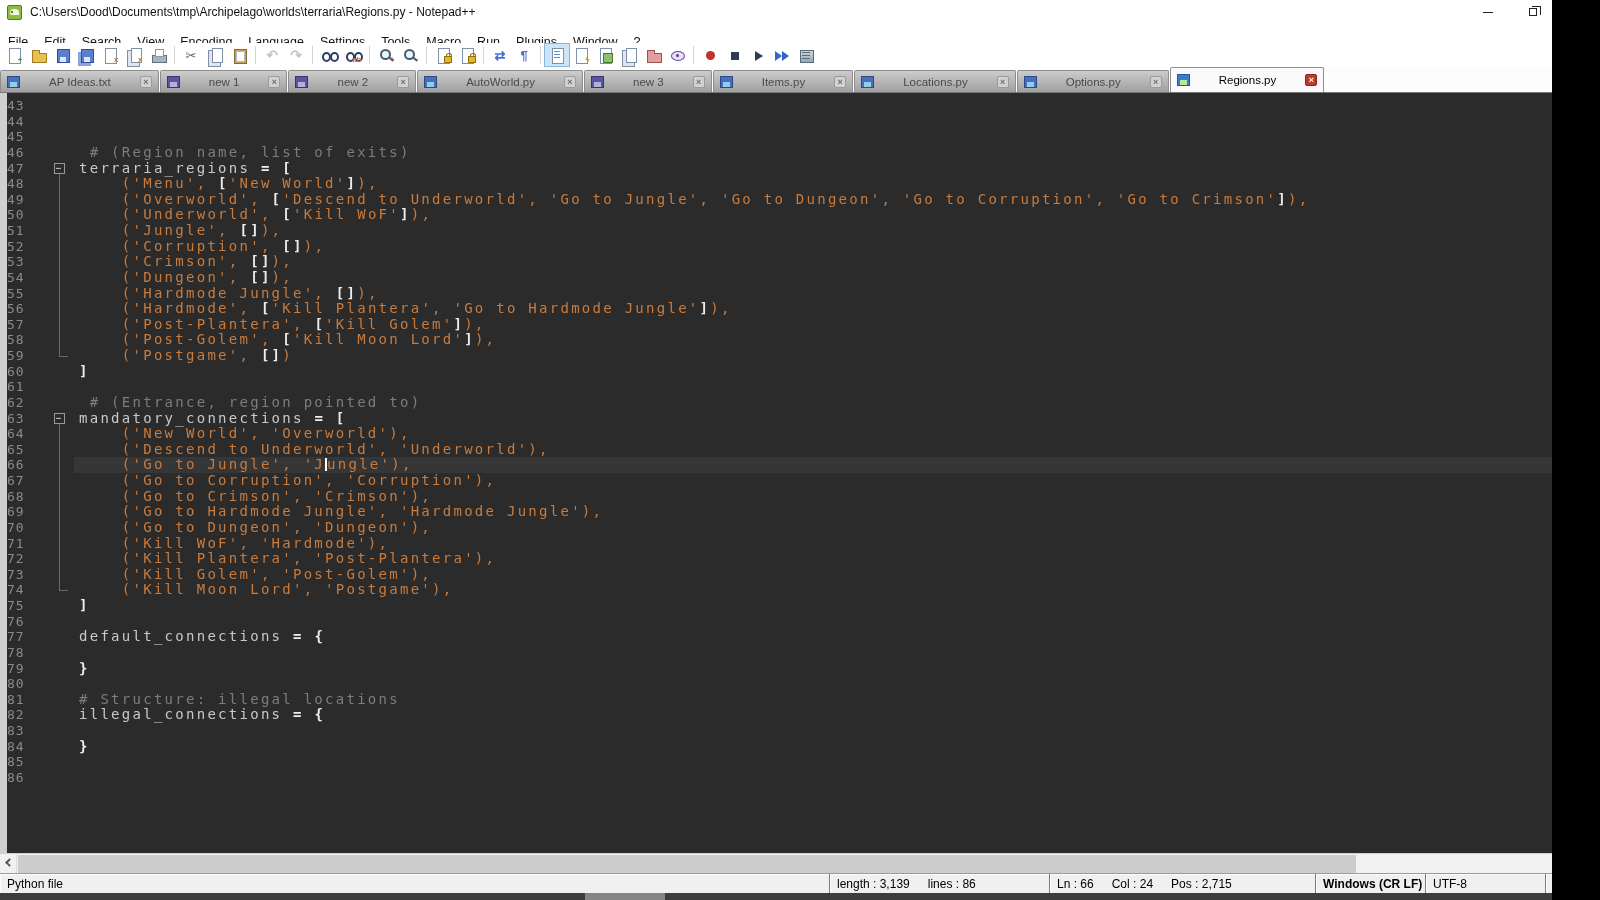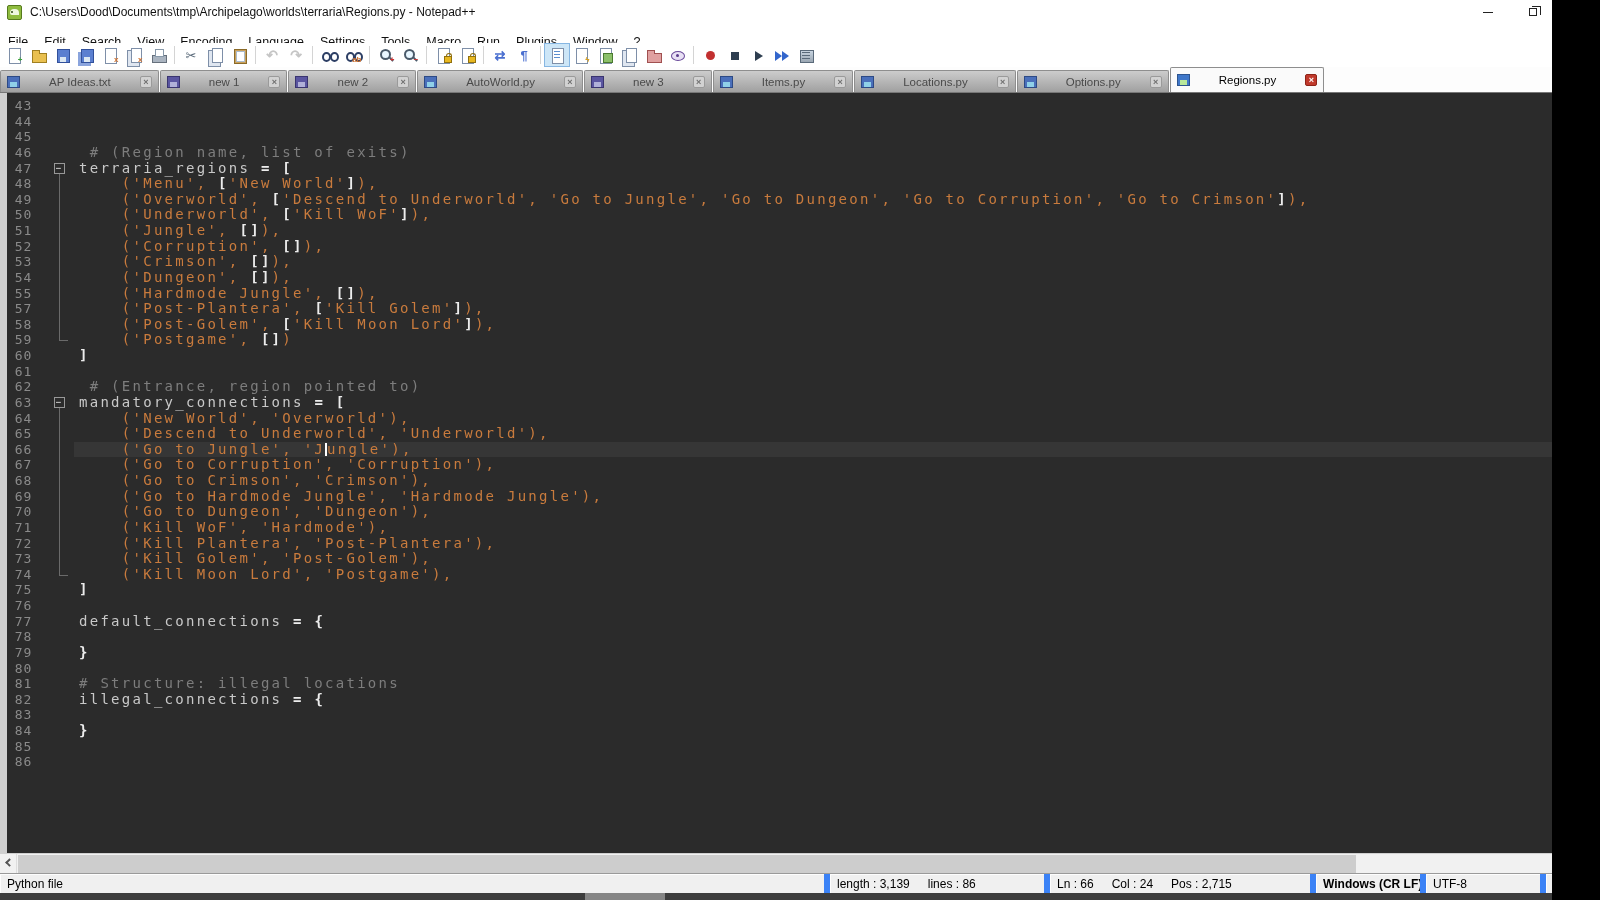--- a/index.html
+++ b/index.html
@@ -85,21 +85,21 @@
   .fl-active::before{content:"";position:absolute;left:2px;bottom:0;width:7px;height:5px;background:#b9e89a;}
   .tclose{width:12px;height:12px;flex:none;border-radius:2px;background:#d2d2d2;border:1px solid #9a9a9a;color:#6e6e6e;font-size:9px;line-height:10px;text-align:center;font-weight:bold;}
   .tab.active .tclose{background:var(--accent-close);border-color:#8e2418;color:#fff;}
   #tabbar-close{position:absolute;right:22px;top:18px;color:#cc5533;font-size:12px;font-weight:bold;}
 
   
   #editor{position:absolute;left:0;top:92px;width:1600px;height:761px;background:var(--editor-bg);border-top:1px solid #777;}
   #left-strip{position:absolute;left:0;top:0;width:7px;height:761px;background:#cfcfcf;}
   #code-rows{position:absolute;left:7px;top:5px;right:28px;}
   .row{display:flex;height:15.63px;line-height:15.63px;font-family:"DejaVu Sans Mono",monospace;font-size:14px;letter-spacing:2.27px;}
-  .ln{width:33px;text-align:center;color:var(--gutter-gray);font-size:13px;letter-spacing:1px;flex:none;}
+  .ln{width:33px;text-align:left;color:var(--gutter-gray);font-size:13px;letter-spacing:1px;flex:none;}
   .fold{width:26px;position:relative;flex:none;margin-left:8px;}
   .code{flex:1;white-space:pre;padding-left:5px;}
   .row.cur .code{background:var(--current-line);}
   .tk-d{color:var(--editor-fg);}
   .tk-s{color:var(--string-orange);}
   .tk-b{color:var(--bracket-white);font-weight:bold;}
   .tk-c{color:var(--comment-gray);}
   .caret{display:inline-block;width:0;height:13px;border-left:2px solid #ffffff;vertical-align:-2px;}
   .fbox{position:absolute;left:6px;top:2px;width:11px;height:11px;border:1px solid #989898;color:#c0c0c0;font:bold 9px/9px "DejaVu Sans Mono",monospace;text-align:center;background:var(--editor-bg);z-index:1;}
   .fstem{position:absolute;left:11px;top:13px;bottom:0;width:1px;background:#6a6a6a;}
@@ -118,21 +118,21 @@
   .chev.left{transform:rotate(-45deg) translateX(2px);}
   .chev.right{transform:rotate(135deg) translateX(2px);}
   #right-strip{position:absolute;left:1590px;top:92px;width:10px;height:781px;background:#e6e6e6;border-left:1px solid #bbb;}
   #hscroll{position:absolute;left:0;top:853px;width:1590px;height:20px;background:var(--scroll-track);border-top:1px solid #d0d0d0;}
   #hscroll .arrow-left{position:absolute;left:0;top:0;width:17px;height:20px;display:flex;align-items:center;justify-content:center;border-right:1px solid #ddd;}
   #hscroll .arrow-right{position:absolute;right:0;top:0;width:18px;height:20px;display:flex;align-items:center;justify-content:center;}
   #h-thumb{position:absolute;left:18px;top:1px;width:1338px;height:18px;background:var(--scroll-thumb);}
 
   
   #statusbar{position:absolute;left:0;top:873px;width:1600px;height:20px;background:var(--status-bg);border-top:1px solid #9a9a9a;display:flex;font-size:12px;color:#000;}
-  .spanel{height:100%;display:flex;align-items:center;padding-left:7px;border-right:6px solid #3b82f6;box-shadow:inset 1px 1px 0 #fdfdfd;white-space:nowrap;overflow:hidden;}
+  .spanel{height:100%;display:flex;align-items:center;padding-left:7px;border-right:1px solid #3b82f6;box-shadow:inset 1px 1px 0 #fdfdfd;white-space:nowrap;overflow:hidden;}
   .spanel .gap{display:inline-block;width:18px;}
   #sp-doctype{width:830px;}
   #sp-lenlines{width:220px;}
   #sp-pos{width:266px;}
   #sp-eol{width:110px;font-weight:bold;}
   #sp-enc{width:120px;}
   #sp-ins{width:54px;border-right:none;align-items:center;}
 
   #taskbar-sliver{position:absolute;left:0;top:893px;width:1600px;height:7px;background:#3d3d3d;}
   #taskbar-sliver .lit{position:absolute;left:585px;top:0;width:80px;height:7px;background:#858585;}
@@ -426,20 +426,27 @@
           <span class="code"><span class="tk-s">    ('Dungeon', </span><span class="tk-b">[]</span><span class="tk-s">),</span></span>
         </div>
         <div class="row">
           <span class="ln">55</span>
           <span class="fold">
             <span class="fline"></span>
           </span>
           <span class="code"><span class="tk-s">    ('Hardmode Jungle', </span><span class="tk-b">[]</span><span class="tk-s">),</span></span>
         </div>
         <div class="row">
+          <span class="ln">56</span>
+          <span class="fold">
+            <span class="fline"></span>
+          </span>
+          <span class="code"><span class="tk-s">    ('Hardmode', </span><span class="tk-b">[</span><span class="tk-s">'Kill Plantera', 'Go to Hardmode Jungle'</span><span class="tk-b">]</span><span class="tk-s">),</span></span>
+        </div>
+        <div class="row">
           <span class="ln">57</span>
           <span class="fold">
             <span class="fline"></span>
           </span>
           <span class="code"><span class="tk-s">    ('Post-Plantera', </span><span class="tk-b">[</span><span class="tk-s">'Kill Golem'</span><span class="tk-b">]</span><span class="tk-s">),</span></span>
         </div>
         <div class="row">
           <span class="ln">58</span>
           <span class="fold">
             <span class="fline"></span>

